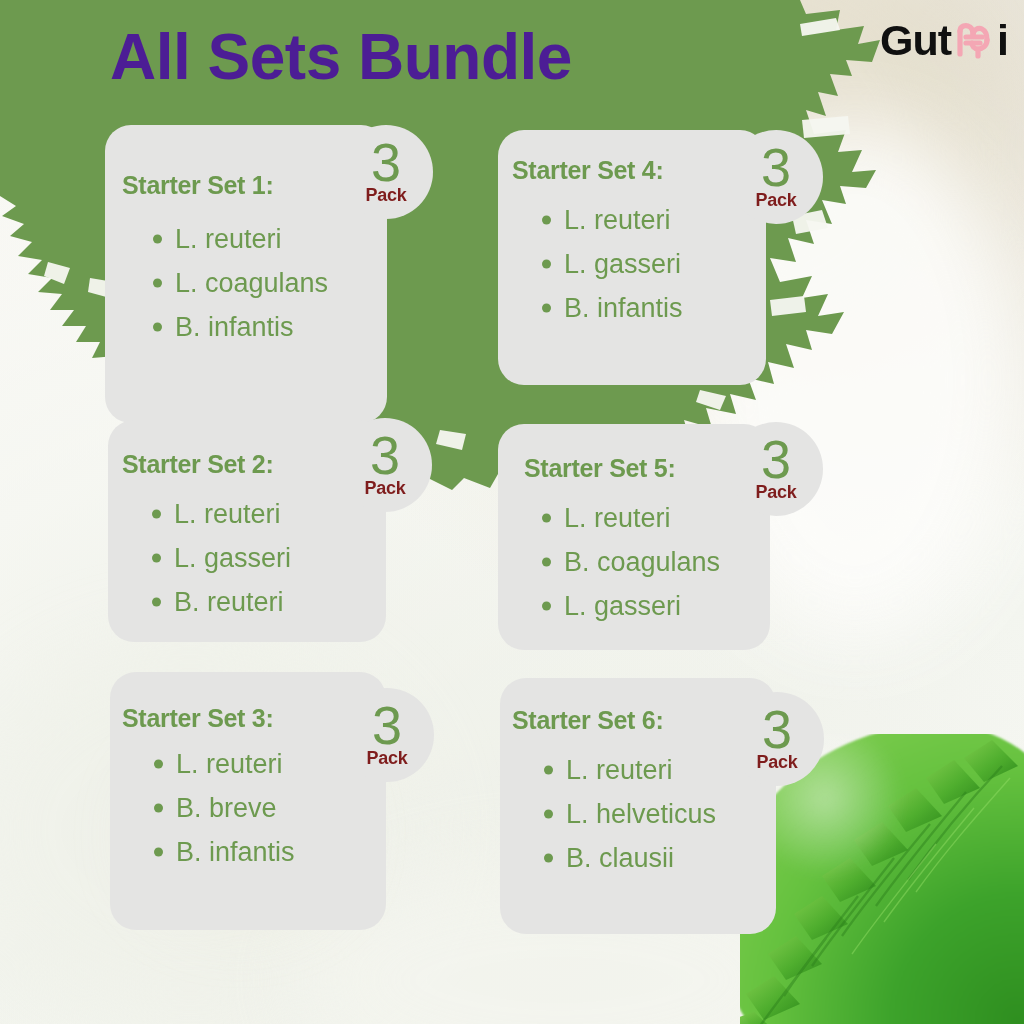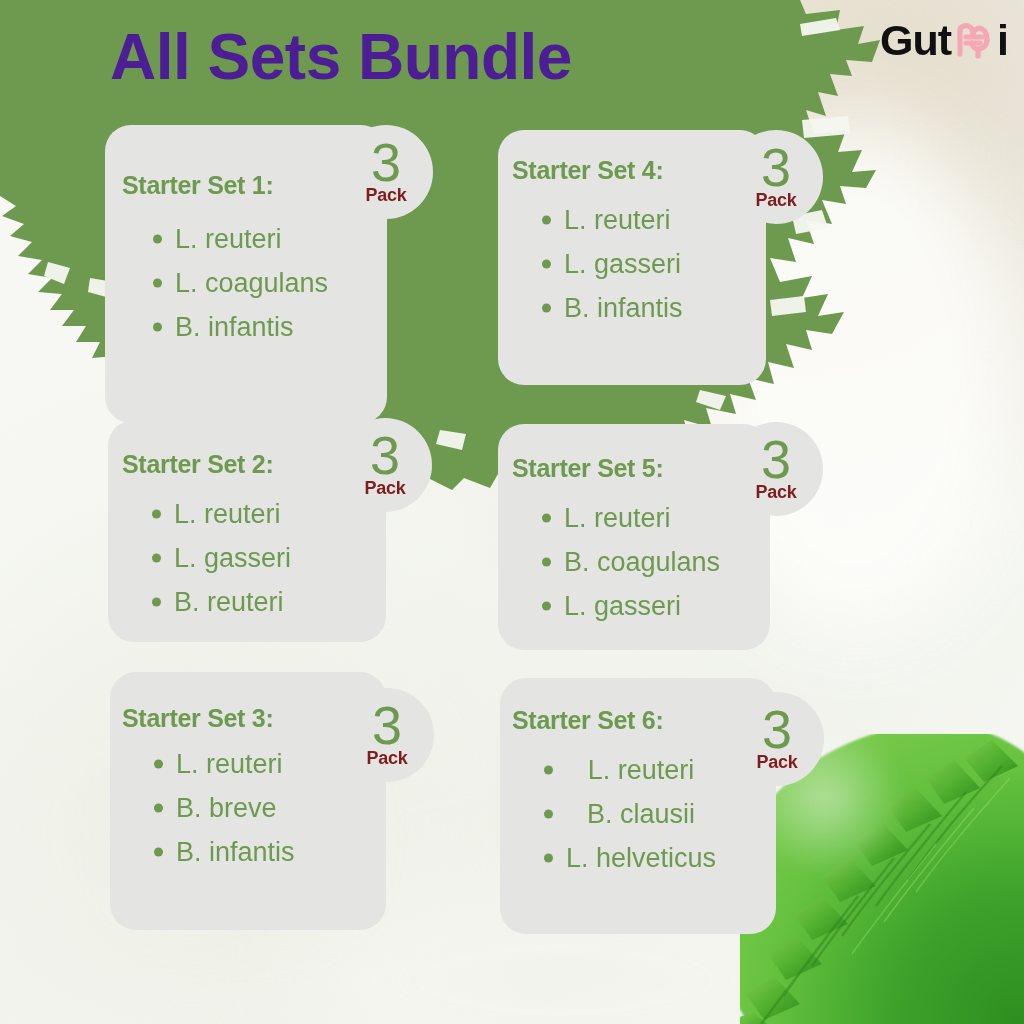--- a/index.html
+++ b/index.html
@@ -297,21 +297,21 @@
       <li>L. gasseri</li>
       <li>B. reuteri</li>
     </ul>
   </div>
   <div class="badge" style="left:338px;top:418px;">
     <span class="num">3</span>
     <span class="lbl">Pack</span>
   </div>
 
   <div class="card" style="left:498px;top:424px;width:272px;height:226px;">
-    <div class="card-title" style="left:14px;top:30px;text-align:right;">Starter Set 5:</div>
+    <div class="card-title" style="left:26px;top:30px;text-align:right;">Starter Set 5:</div>
     <ul class="strain-list" style="left:40px;top:72px;">
       <li>L. reuteri</li>
       <li>B. coagulans</li>
       <li>L. gasseri</li>
     </ul>
   </div>
   <div class="badge" style="left:729px;top:422px;">
     <span class="num">3</span>
     <span class="lbl">Pack</span>
   </div>
@@ -322,26 +322,26 @@
       <li>L. reuteri</li>
       <li>B. breve</li>
       <li>B. infantis</li>
     </ul>
   </div>
   <div class="badge" style="left:340px;top:688px;">
     <span class="num">3</span>
     <span class="lbl">Pack</span>
   </div>
 
-  <div class="card" style="left:500px;top:678px;width:276px;height:256px;text-align:center;">
+  <div class="card" style="left:500px;top:678px;width:276px;height:256px;">
     <div class="card-title" style="left:12px;top:28px;">Starter Set 6:</div>
     <ul class="strain-list" style="left:40px;top:70px;">
       <li>L. reuteri</li>
+      <li>L. helveticus</li>
       <li>B. clausii</li>
-      <li>L. helveticus</li>
     </ul>
   </div>
   <div class="badge" style="left:730px;top:692px;">
     <span class="num">3</span>
     <span class="lbl">Pack</span>
   </div>
 
 </div>
 
 </body></html>

